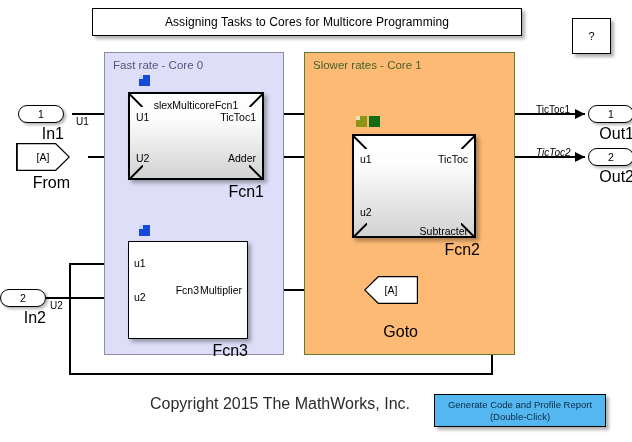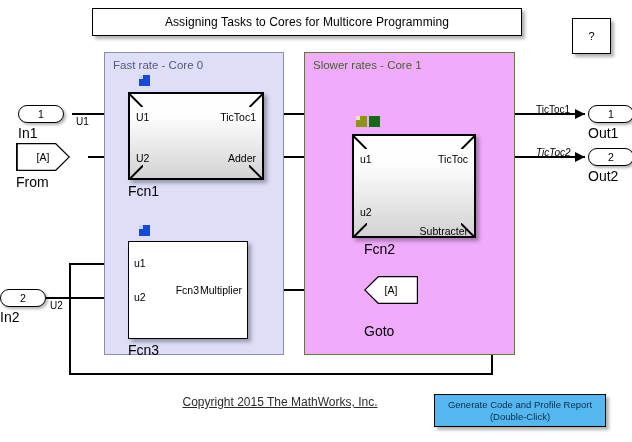--- a/index.html
+++ b/index.html
@@ -57,21 +57,21 @@
   }
   #region-core0 {
     left: 104px; top: 52px;
     width: 180px; height: 303px;
     background: #dedef8;
     border: 1px solid #8d8dab;
   }
   #region-core1 {
     left: 304px; top: 52px;
     width: 211px; height: 303px;
-    background: #f0abfc;
+    background: #fdba74;
     border: 1px solid #5f7d2e;
   }
   .region-label {
     position: absolute;
     top: 6px; left: 8px;
     font-size: 11.5px;
     white-space: nowrap;
   }
   #region-core0 .region-label { color: #55557f; }
   #region-core1 .region-label { color: #44632a; }
@@ -128,22 +128,22 @@
   .subsys {
     box-sizing: border-box;
     border: 1.2px solid #000;
     background: #ffffff;
     box-shadow: 3px 3px 4px rgba(0,0,0,0.32);
   }
 
   
   .blk-caption {
     position: absolute;
-    text-align: left;
-    font-size: 14px;
+    text-align: right;
+    font-size: 16px;
     color: #000;
     white-space: nowrap;
   }
 
   
   .badge-blue {
     width: 11px; height: 11px;
     background: #1649d8;
   }
   .badge-blue::before {
@@ -227,23 +227,22 @@
     left: 0; top: 0;
     width: 632px; height: 442px;
     pointer-events: none;
   }
 
   
   #copyright {
     left: 0; top: 395px;
     width: 560px;
     text-align: center;
-    font-size: 12px;
+    font-size: 16px;
     color: #2b2b2b;
-    text-decoration: underline;
   }
 
   
   #generate-button {
     left: 434px; top: 394px;
     width: 172px; height: 33px;
     background: #54b7ef;
     border: 1.4px solid #000;
     box-shadow: 3px 3px 3px rgba(0,0,0,0.30);
     box-sizing: border-box;
@@ -326,20 +325,21 @@
   <div class="abs blk-caption" style="left:0px; top:309px; width:46px;">In2</div>
   <div class="sig-label" style="left:50px; top:300px;">U2</div>
 
   <div class="abs badge-blue" style="left:139px; top:75px;"></div>
 
   <div class="abs modelref" style="left:128px; top:92px; width:136px; height:88px;">
     <div class="corner tl"></div>
     <div class="corner tr"></div>
     <div class="corner bl"></div>
     <div class="corner br"></div>
+    <div class="blk-title">slexMulticoreFcn1</div>
     <div class="port-in" style="top:17px;">U1</div>
     <div class="port-in" style="top:58px;">U2</div>
     <div class="port-out" style="top:17px;">TicToc1</div>
     <div class="port-out" style="top:58px;">Adder</div>
   </div>
   <div class="abs blk-caption" style="left:128px; top:183px; width:136px;">Fcn1</div>
 
   <div class="abs badge-blue" style="left:139px; top:225px;"></div>
 
   <div class="abs subsys" style="left:128px; top:241px; width:120px; height:98px;">
@@ -356,21 +356,21 @@
   <div class="abs modelref" style="left:352px; top:134px; width:124px; height:104px;">
     <div class="corner tl"></div>
     <div class="corner tr"></div>
     <div class="corner bl"></div>
     <div class="corner br"></div>
     <div class="port-in" style="top:17px;">u1</div>
     <div class="port-in" style="top:70px;">u2</div>
     <div class="port-out" style="top:17px;">TicToc</div>
     <div class="port-out" style="top:70px;margin-top:19px;">Subtracter</div>
   </div>
-  <div class="abs blk-caption" style="left:364px; top:241px; width:124px;">Fcn2</div>
+  <div class="abs blk-caption" style="left:356px; top:241px; width:124px;">Fcn2</div>
 
   <div class="abs tag-block tag-goto" style="left:364px; top:276px;">
     <div class="inner">
         <span>[A]</span>
       </div>
   </div>
   <div class="abs blk-caption" style="left:364px; top:307px; width:54px;margin-top:16px;">Goto</div>
 
   <div class="sig-label" style="left:536px; top:104px;">TicToc1</div>
   <div class="abs port-round" style="left:588px; top:105px;">

